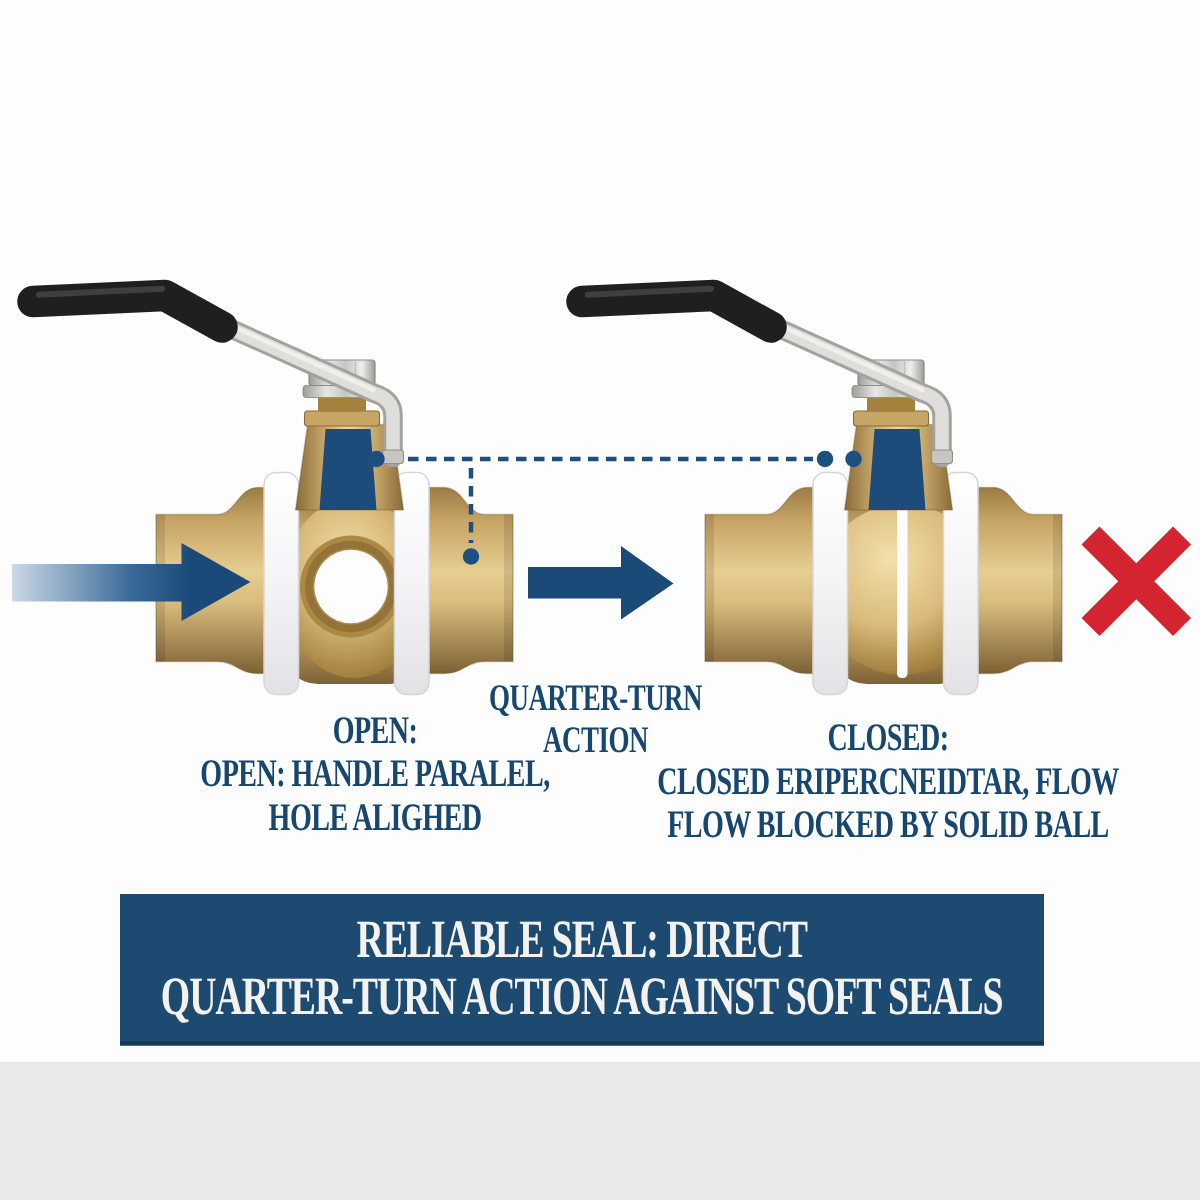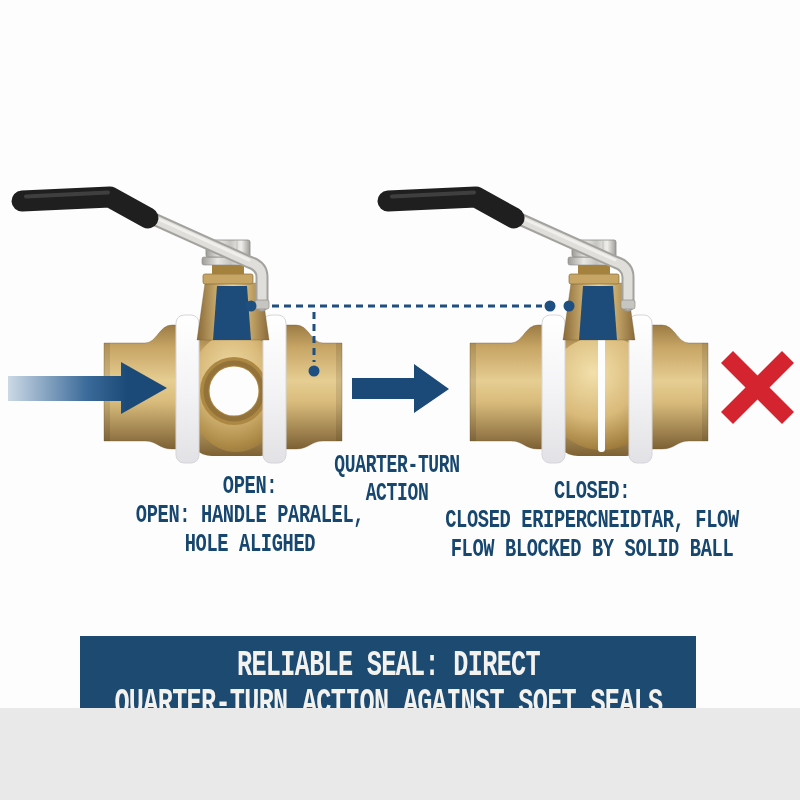--- a/index.html
+++ b/index.html
@@ -7,34 +7,34 @@
     --navy-deep:#174672;
     --caption:#17466f;
     --banner-bg:#1c4a71;
     --banner-text:#f3f2ee;
     --red:#d4242f;
     --bg:#fdfdfd;
   }
   html,body{margin:0;padding:0;background:#e9e9e9;}
   .stage{
     position:relative;width:800px;height:708px;background:var(--bg);
-    overflow:hidden;font-family:Liberation Mono, monospace;
+    overflow:hidden;font-family:Liberation Serif, serif;
   }
   .stage svg{position:absolute;left:0;top:0;}
   .caption{
     position:absolute;text-align:center;color:var(--caption);
     font-weight:bold;white-space:nowrap;letter-spacing:-0.5px;
     font-size:26px;line-height:29px;
     transform:translateX(-50%) scaleX(0.72);transform-origin:center top;
   }
   .caption.small{font-size:25px;line-height:28px;}
   .banner{
     position:absolute;left:80px;top:596px;width:616px;height:101px;
     background:var(--banner-bg);border-bottom:3px solid #15395a;box-sizing:border-box;
-    display:flex;flex-direction:column;align-items:center;justify-content:center;margin-top:40px;
+    display:flex;flex-direction:column;align-items:center;justify-content:center;
   }
   .banner-inner{
     text-align:center;color:var(--banner-text);font-weight:bold;white-space:nowrap;
     font-size:36px;line-height:38px;letter-spacing:-1px;
     transform:scaleX(0.70);transform-origin:center center;
   }
 </style>
 </head>
 <body>
 

